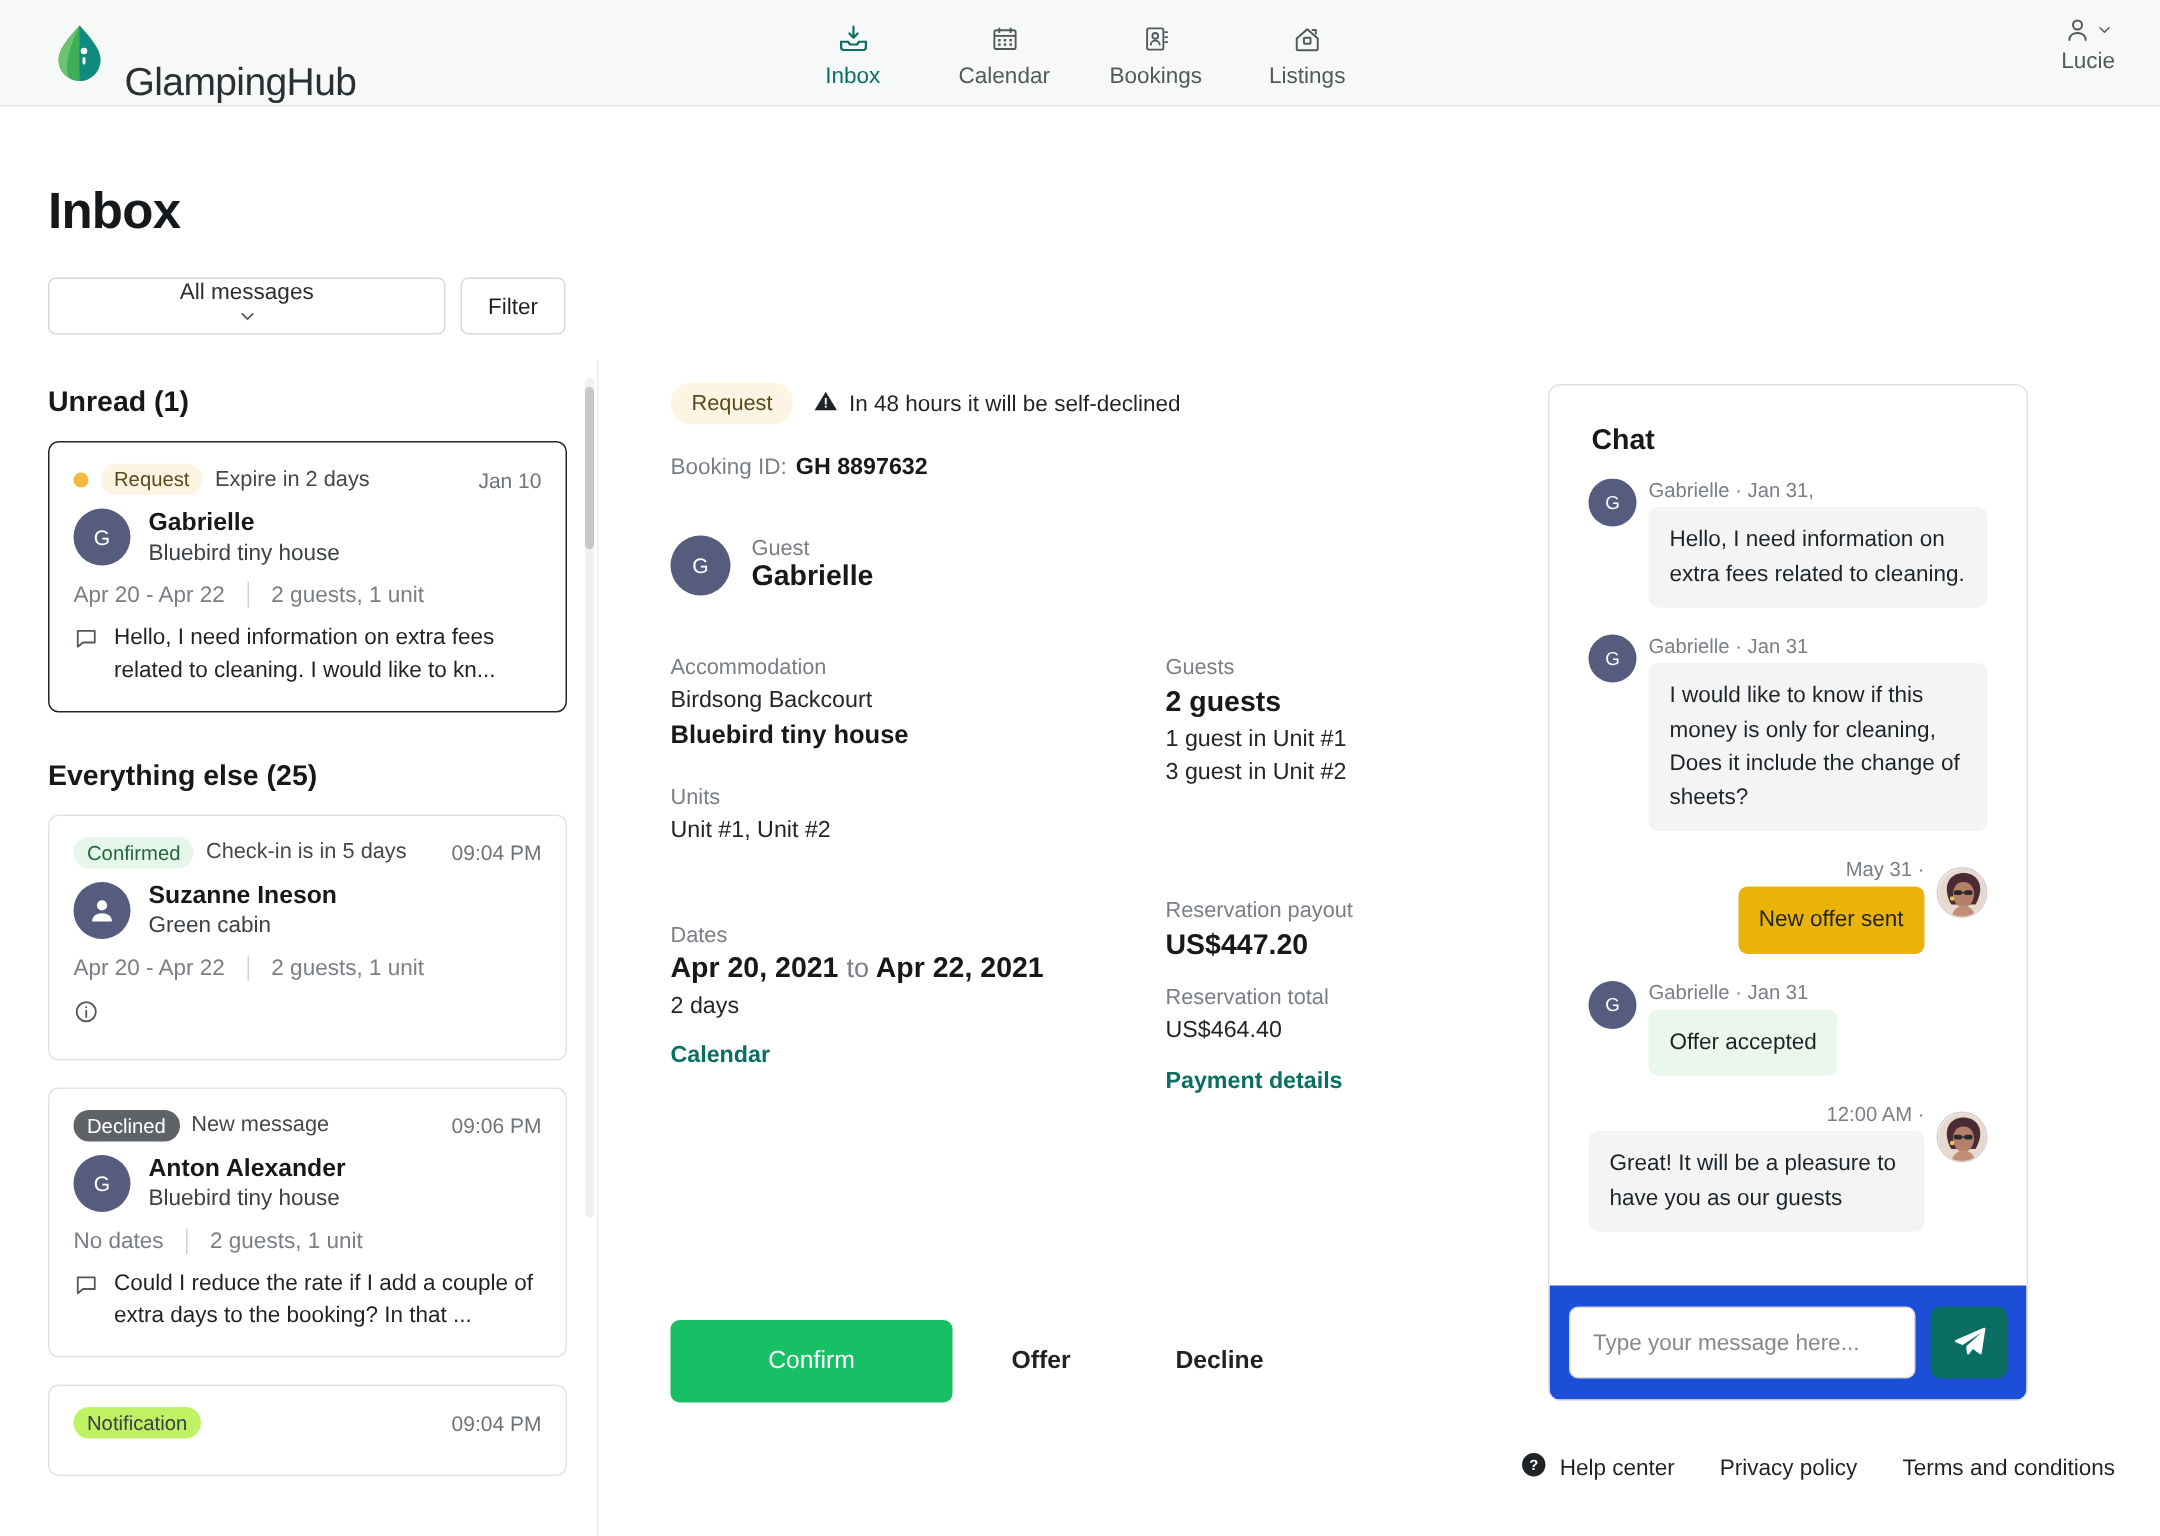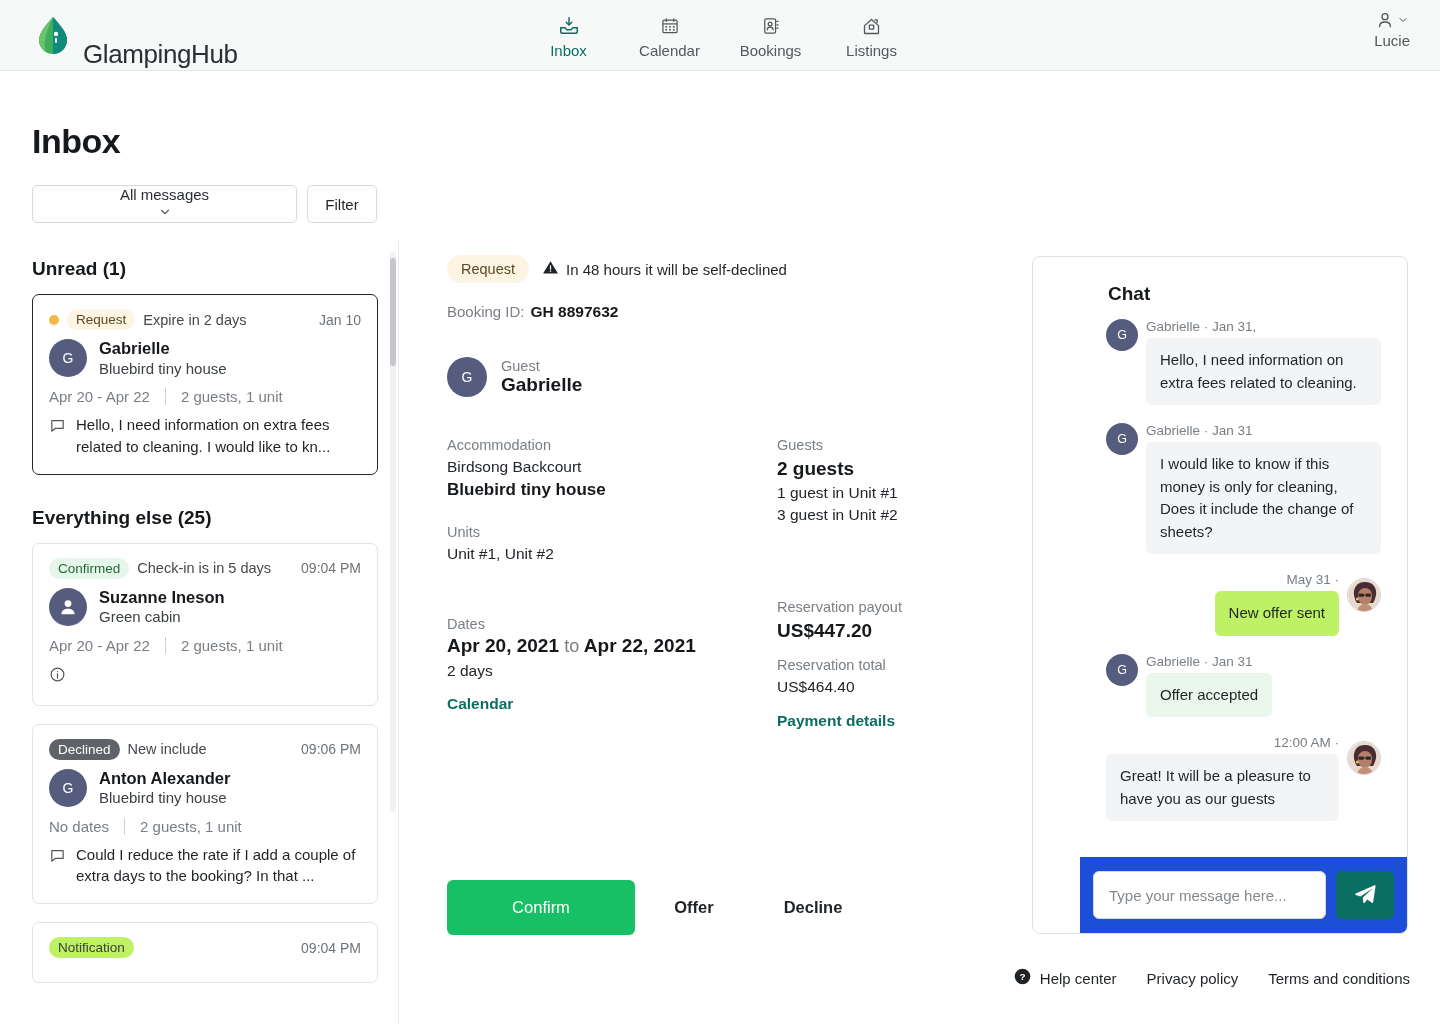--- a/index.html
+++ b/index.html
@@ -143,41 +143,41 @@
   }
   .btn-ghost {
     height: 55px; background: transparent; border: none; font-size: 16.5px; font-weight: bold;
     color: #1f2326; cursor: pointer; font-family: inherit;
   }
   .btn-offer { width: 118px; }
   .btn-decline { width: 120px; }
 
   
   .chat {
-    position: absolute; left: 1032px; top: 256px; width: 376px; height: 678px;
+    position: absolute; left: 1032px; top: 256px; width: 320px; height: 678px;
     border: 1px solid #dfe2e4; border-radius: 8px; background: #fff;
-    display: flex; flex-direction: column; overflow: hidden; padding-left: 47px;
+    display: flex; flex-direction: column; overflow: hidden;
   }
   .chat-title { font-size: 19px; font-weight: bold; color: #16191c; padding: 26px 0 14px 28px; }
   .chat-body { flex: 1; overflow: hidden; padding: 0 26px 6px 26px; }
   .msg { margin-bottom: 18px; position: relative; }
   .msg-head { font-size: 13.5px; color: #797f84; margin-bottom: 4px; }
   .msg.left { padding-left: 40px; }
   .msg.left .chat-av {
     position: absolute; left: 0; top: 0; width: 32px; height: 32px; border-radius: 50%;
     background: #555c7e; color: #fff; display: flex; align-items: center; justify-content: center;
     font-size: 12.5px;
   }
   .bubble {
     display: inline-block; padding: 11px 14px; border-radius: 6px;
     font-size: 15px; line-height: 1.5; color: #1f2326; max-width: 258px;
   }
   .bubble.gray { background: #f3f4f5; }
   .bubble.green { background: #eaf7ec; }
-  .bubble.teal { background: #bef264; }
+  .bubble.teal { background: #eab308; }
   .msg.right { text-align: right; padding-right: 42px; }
   .msg.right .msg-head { margin-right: 0; }
   .msg.right .photo-av {
     position: absolute; right: 0; top: 6px; width: 34px; height: 34px; border-radius: 50%;
     overflow: hidden; border: 1px solid #d8cfd4;
   }
   .msg.wide { padding-right: 42px; }
   .msg.wide .bubble { text-align: left; max-width: 268px; }
   .msg.wide .msg-head { text-align: right; }
 
@@ -369,21 +369,21 @@
             <path d="M12 11 v6" stroke-linecap="round"></path>
             <circle cx="12" cy="7.8" r="0.9" fill="#53585c" stroke="none"></circle>
           </svg>
       </span>
     </div>
   </div>
 
   <div class="msg-card">
     <div class="card-top">
       <span class="pill pill-declined">Declined</span>
-      <span class="card-sub">New include</span>
+      <span class="card-sub">New message</span>
       <span class="card-time">09:06 PM</span>
     </div>
     <div class="card-ident">
       <span class="avatar">G</span>
       <span>
         <span class="card-name" style="display:block">Anton Alexander</span>
         <span class="card-listing" style="display:block">Bluebird tiny house</span>
       </span>
     </div>
     <div class="card-meta">

